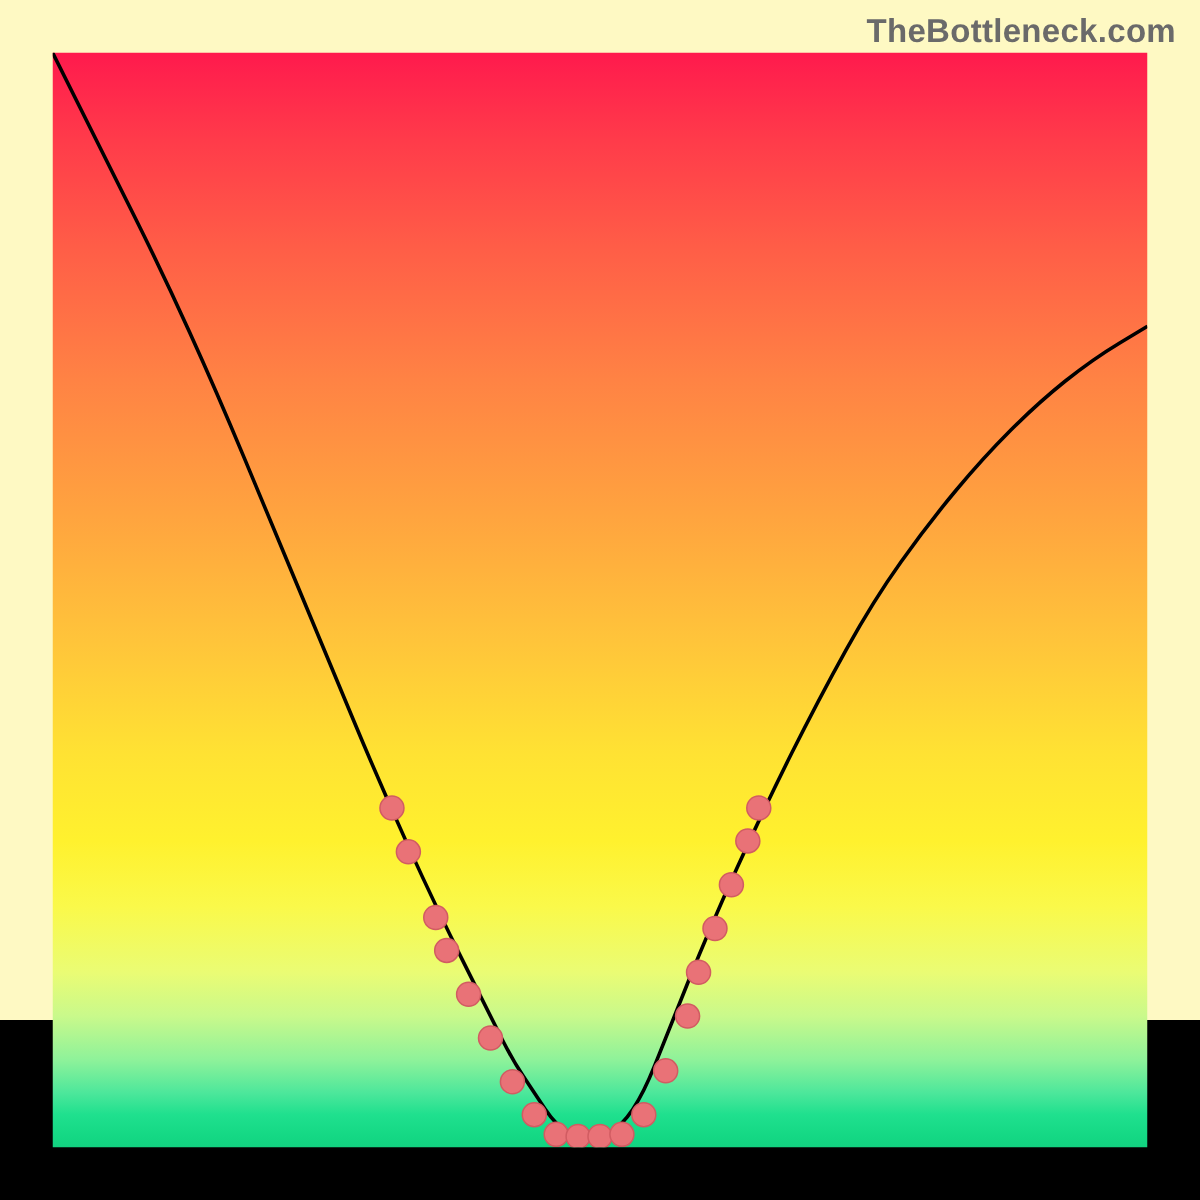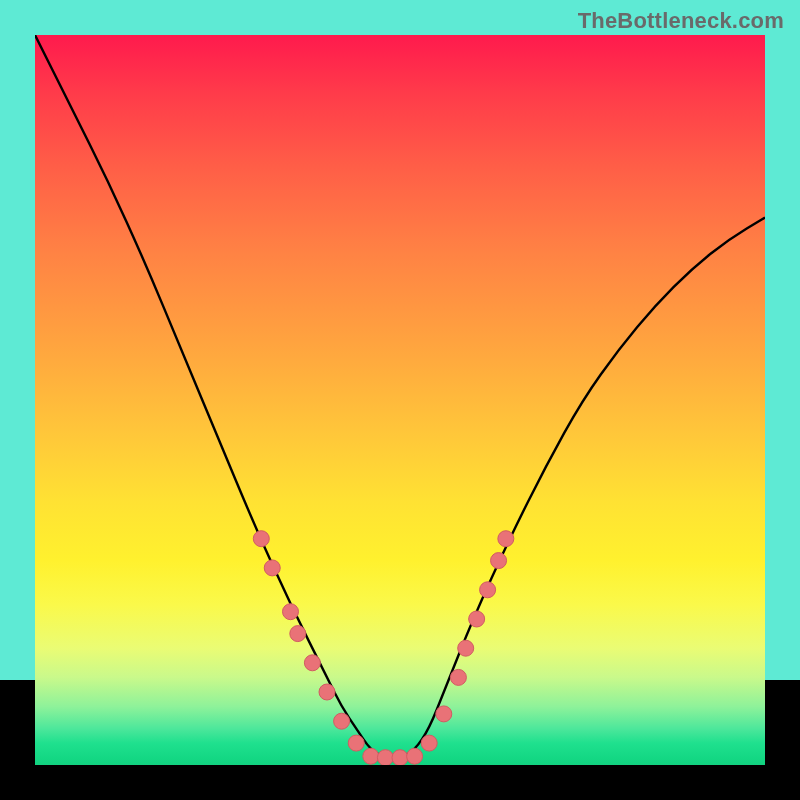--- a/index.html
+++ b/index.html
@@ -9,21 +9,21 @@
     height: 800px;
     overflow: hidden;
     background: #000;
     font-family: Arial, Helvetica, sans-serif;
   }
   .frame {
     position: absolute;
     top: 0; left: 0;
     width: 800px;
     height: 680px;
-    background: #5eead4;
+    background: #fef9c3;
   }
   .plot {
     position: absolute;
     top: 35px;
     left: 35px;
     width: 730px;
     height: 730px;
     overflow: hidden;
   }
   .gradient {

